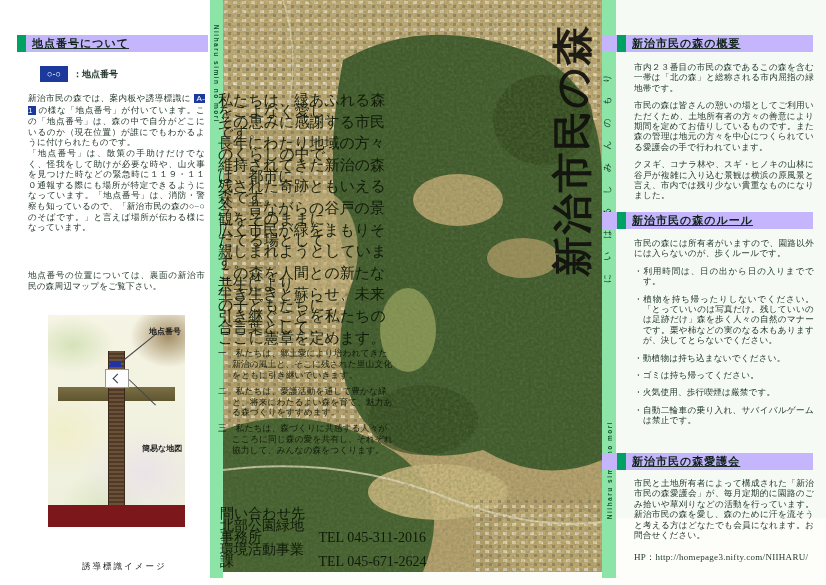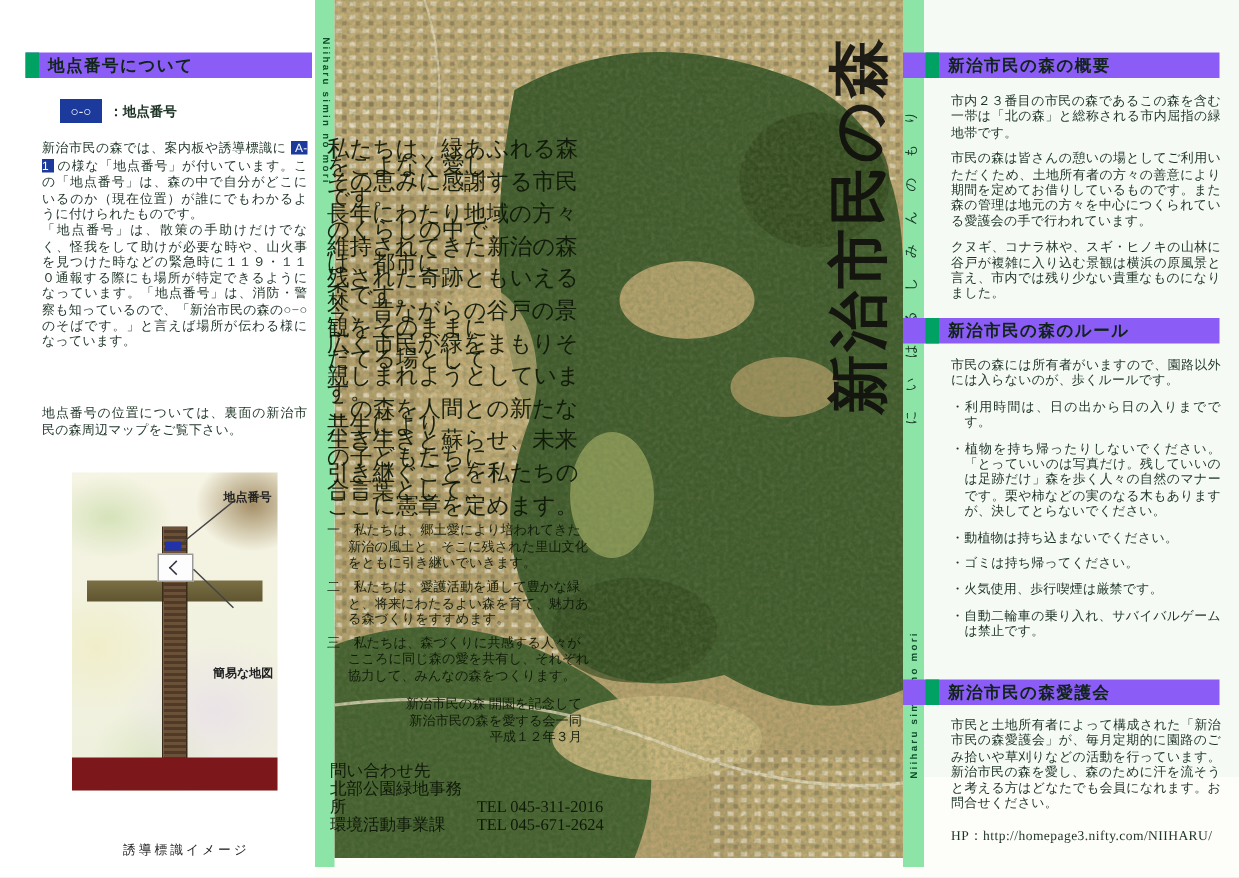--- a/index.html
+++ b/index.html
@@ -1,19 +1,19 @@
 <!DOCTYPE html>
 <html><head>
 <meta charset="utf-8">
 <style>
   html,body{margin:0;padding:0;background:#e8e8e8;}
   .page{position:relative;width:826px;height:585px;background:#fdfdfa;overflow:hidden;
         font-family:"Liberation Serif","DejaVu Serif",serif;color:#1d3326;}
   
-  .bar{position:absolute;height:17px;background:#8b5cf6;display:flex;align-items:center;}
+  .bar{position:absolute;height:17px;background:#c4b5fd;display:flex;align-items:center;text-decoration:underline;}
   .bar .sq{width:9px;height:17px;background:#00a263;flex:0 0 auto;}
   .bar .bar-title{font-family:"Liberation Sans","DejaVu Sans",sans-serif;font-weight:bold;
         font-size:11px;color:#10241a;margin-left:6px;letter-spacing:1px;white-space:nowrap;}
   .para{position:absolute;font-size:8.6px;line-height:10.6px;text-align:justify;
         letter-spacing:.2px;color:#1d3326;}
   .pre{white-space:pre-line;}
   
   .left-panel{position:absolute;left:0;top:0;width:210px;height:585px;background:#ffffff;}
   .legend{position:absolute;left:40px;top:66px;display:flex;align-items:center;}
   .badge-blue{background:#1c3a9c;color:#fff;font-size:9px;line-height:16px;height:16px;
@@ -57,21 +57,21 @@
      font-weight:600;letter-spacing:2px;color:rgba(15,15,12,.92);}
   .furigana{font-family:"Liberation Sans","DejaVu Sans",sans-serif;font-size:9px;
      letter-spacing:13px;color:#143122;}
   .charter{position:absolute;left:8px;top:95px;width:178px;color:rgba(12,22,6,.92);}
   .charter-title{font-size:13px;font-weight:bold;letter-spacing:3px;margin-bottom:11px;}
   .charter-body{font-size:15px;line-height:10.8px;}
   .charter-item{font-size:8.8px;line-height:10.8px;margin-top:5px;
      padding-left:14px;text-indent:-14px;}
   .charter-closing{font-size:8.8px;line-height:11px;margin-top:8px;text-align:right;
      padding-right:8px;}
-  .contact{position:absolute;left:10px;top:508px;color:rgba(12,22,6,.95);font-size:11px;
+  .contact{position:absolute;left:10px;top:508px;color:rgba(12,22,6,.95);font-size:14px;
      line-height:12px;}
   .contact-row span{display:inline-block;}
   .c-name{width:95px;}
   
   .right-panel{position:absolute;left:616px;top:0;width:210px;height:518px;background:#f5faf4;}
   .rp-bar{left:-14px;width:211px;}
   .rp-bar .sq{margin-left:15px;}
   .rp-block{position:absolute;left:18px;width:180px;}
   .rp-block p{margin:0 0 7px 0;font-size:8.6px;line-height:10.4px;text-align:justify;
      letter-spacing:.2px;}
@@ -164,23 +164,20 @@
 今、昔ながらの谷戸の景観をそのままに、
 広く市民が緑をまもりそだてる場として、
 親しまれようとしています。
 この森を人間との新たな共生により
 生き生きと蘇らせ、未来の子どもたちに
 引き継ぐことを私たちの合言葉として、
 ここに憲章を定めます。</div>
       <div class="charter-item">一　私たちは、郷土愛により培われてきた新治の風土と、そこに残された里山文化をともに引き継いでいきます。</div>
       <div class="charter-item">二　私たちは、愛護活動を通して豊かな緑と、将来にわたるよい森を育て、魅力ある森づくりをすすめます。</div>
       <div class="charter-item">三　私たちは、森づくりに共感する人々がこころに同じ森の愛を共有し、それぞれ協力して、みんなの森をつくります。</div>
-      <div class="charter-closing pre">新治市民の森 開園を記念して
-新治市民の森を愛する会一同
-平成１２年３月</div>
     </div>
 
     <div class="contact">
       <div>問い合わせ先</div>
       <div class="contact-row">
         <span class="c-name">北部公園緑地事務所</span>
         <span>TEL 045-311-2016</span>
       </div>
       <div class="contact-row">
         <span class="c-name">環境活動事業課</span>

